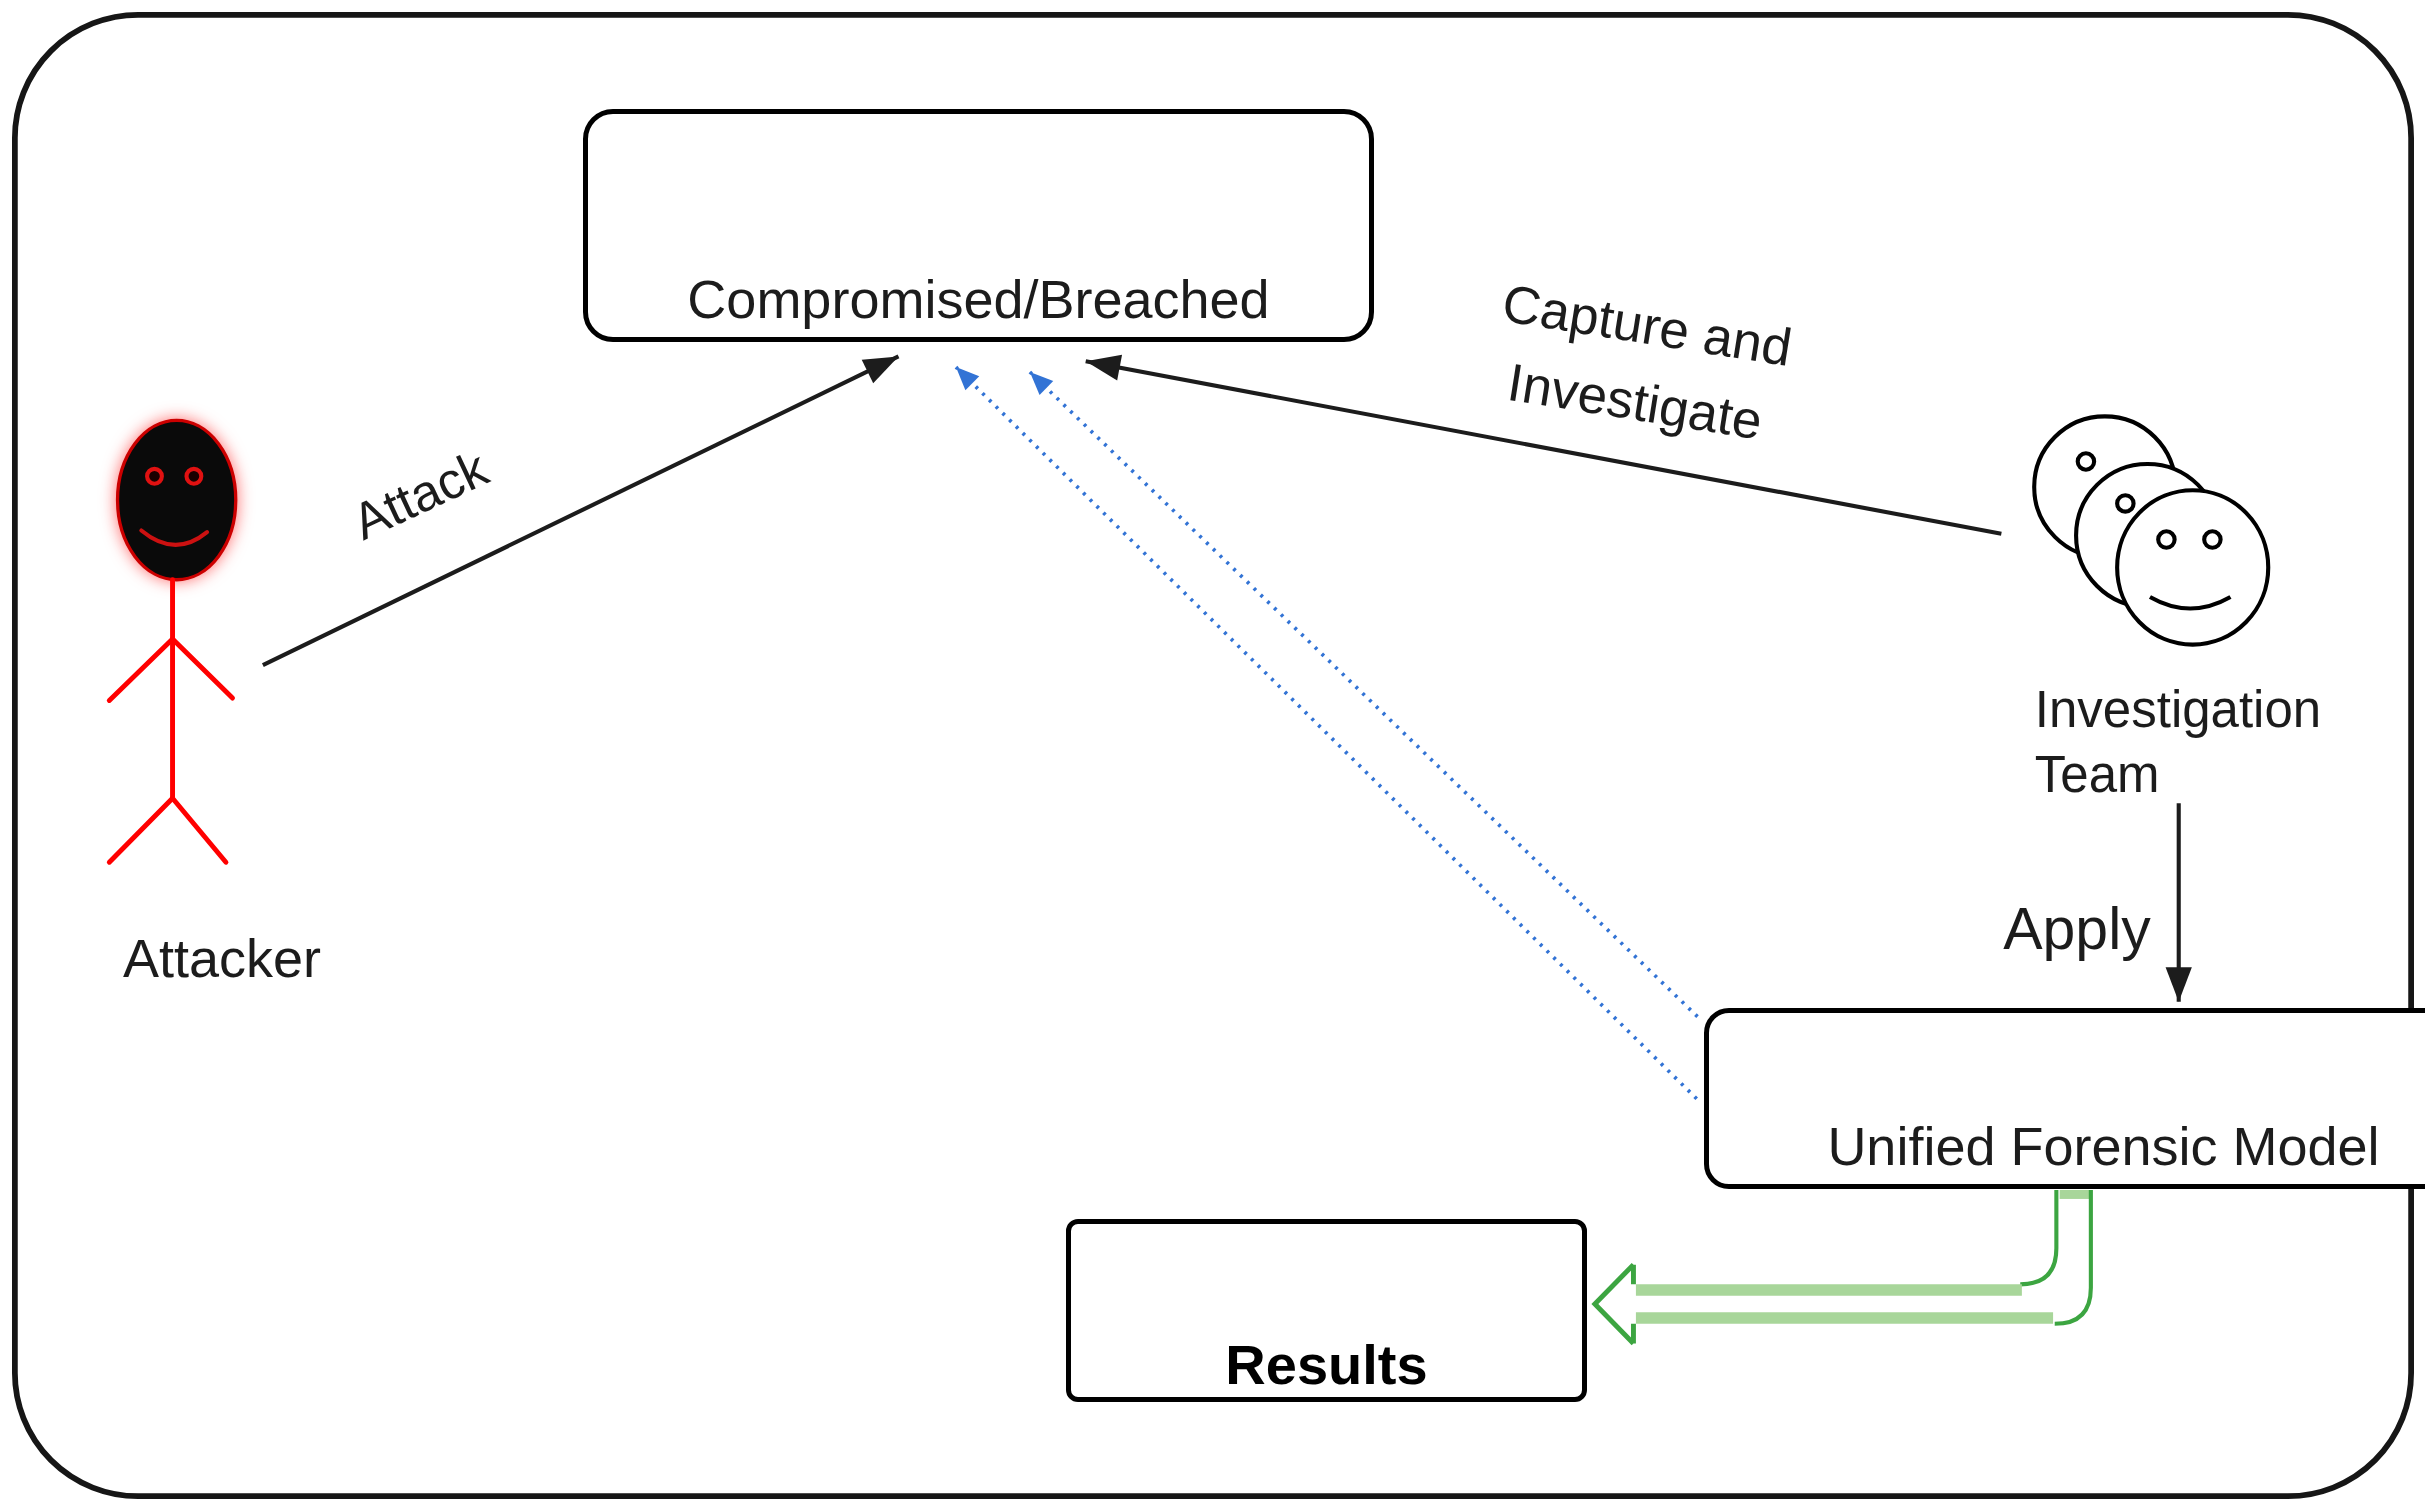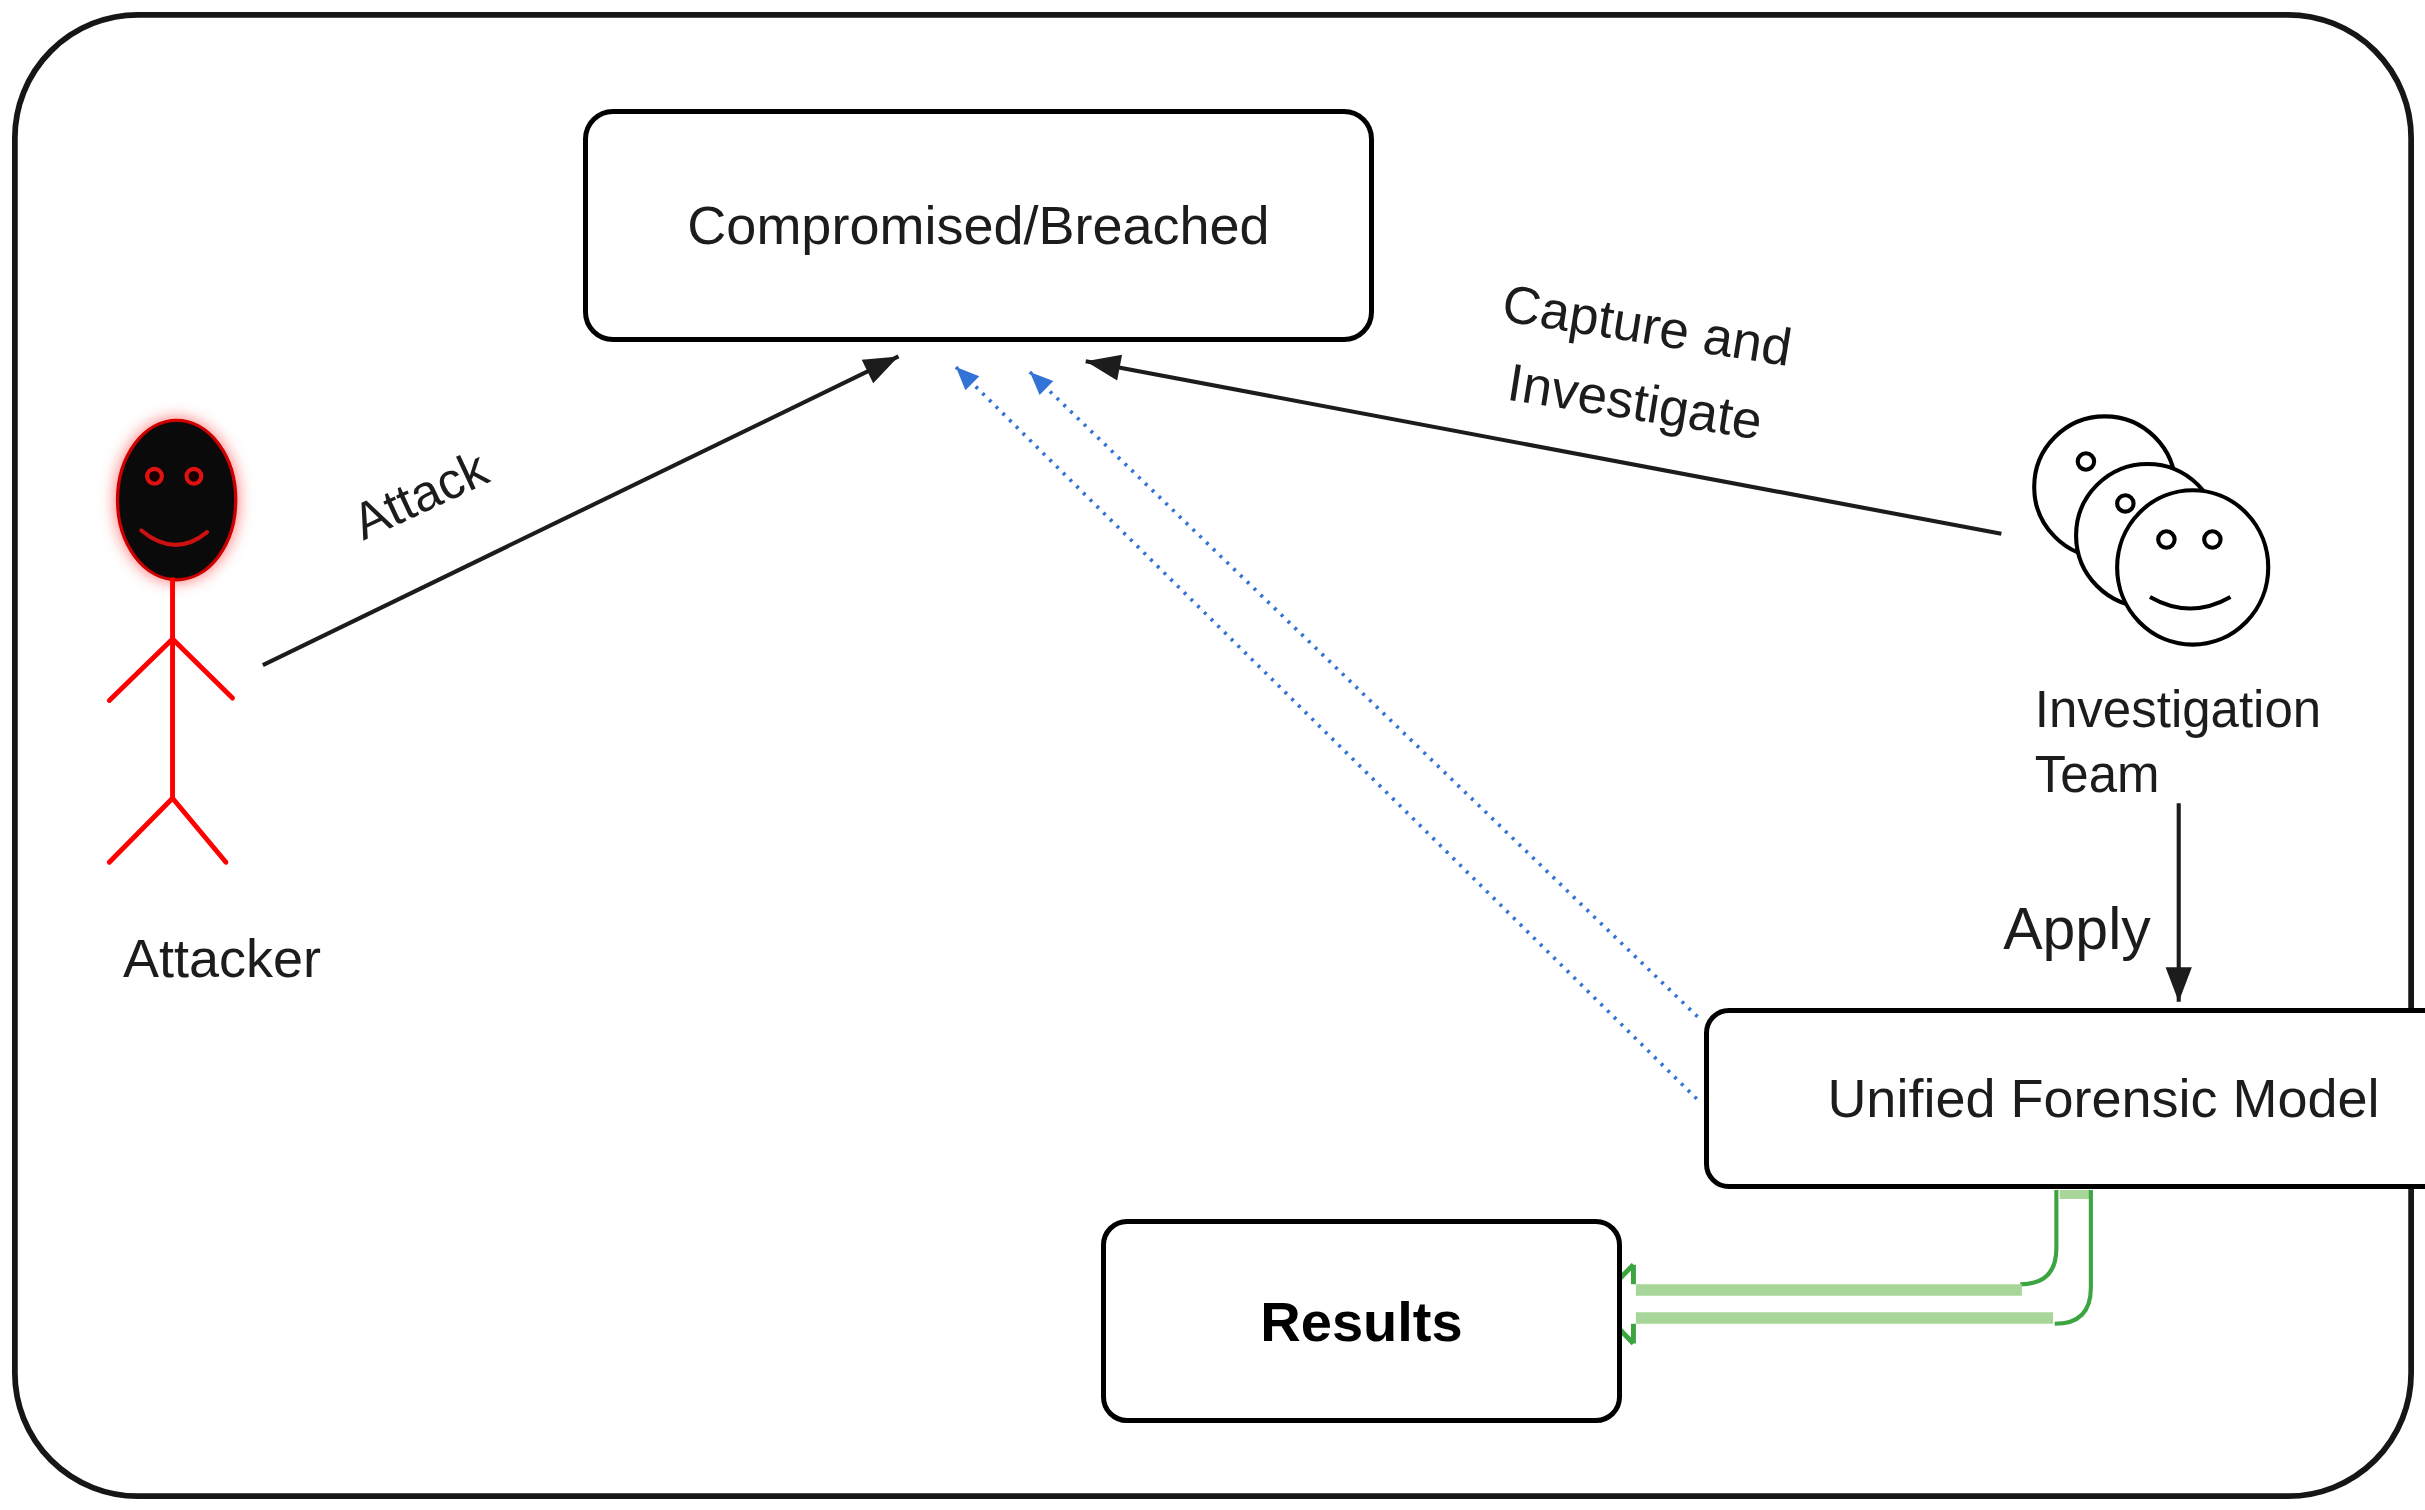--- a/index.html
+++ b/index.html
@@ -3,26 +3,26 @@
 <meta charset="utf-8">
 <style>
   html,body{margin:0;padding:0;background:#ffffff;}
   .canvas{
     position:relative;width:2426px;height:1511px;background:#ffffff;overflow:hidden;
     font-family:"Liberation Sans", sans-serif;color:#1a1a1a;
   }
   .canvas svg{position:absolute;left:0;top:0;z-index:1;}
   .node{
     position:absolute;z-index:2;background:#ffffff;border:5px solid #000000;
-    display:flex;flex-direction:row;align-items:center;justify-content:center;
+    display:flex;flex-direction:column;align-items:center;justify-content:flex-end;
     text-align:center;box-sizing:border-box;
   }
   .node-db{left:583px;top:109px;width:791px;height:233px;border-radius:30px;}
   .node-ufm{left:1704px;top:1008px;width:799px;height:181px;border-radius:25px;}
-  .node-results{left:1066px;top:1219px;width:521px;height:204px;border-radius:26px;margin-left:35px;}
+  .node-results{left:1066px;top:1219px;width:521px;height:183px;border-radius:12px;}
   .box-text{font-size:54px;line-height:1.38;color:#1c1c1c;}
   .results-text{font-size:56px;font-weight:bold;color:#000000;}
   .lbl{position:absolute;z-index:3;white-space:nowrap;color:#1c1c1c;}
   .center{transform:translate(-50%,-50%);}
   .lbl-attack{left:420px;top:495px;font-size:51px;transform:translate(-50%,-50%) rotate(-25deg);}
   .lbl-capture{left:1641px;top:364px;font-size:53px;line-height:1.45;text-align:center;transform:translate(-50%,-50%) rotate(9deg);}
   .lbl-attacker{left:222px;top:958px;font-size:54px;}
   .lbl-team{left:2178px;top:743px;font-size:51px;line-height:1.27;text-align:left;}
   .lbl-apply{left:2049px;top:929px;font-size:59px;margin-left:28px;}
   .glowhead{filter:drop-shadow(0 0 10px rgba(255,30,30,0.65));}

